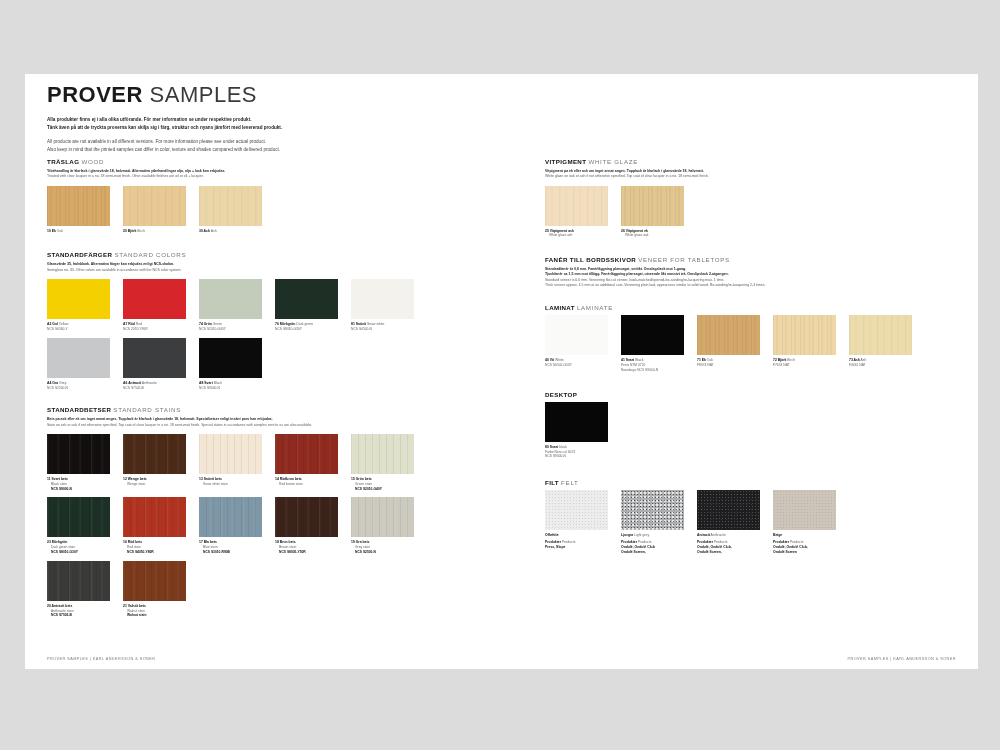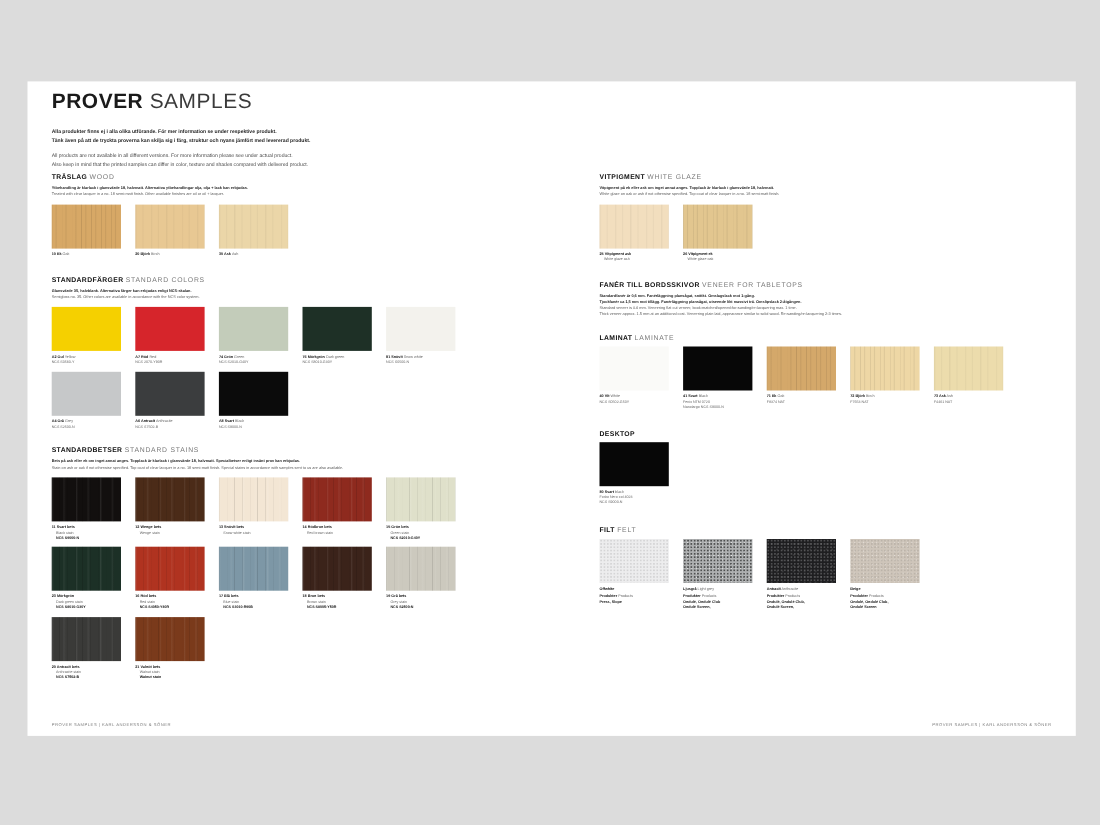--- a/index.html
+++ b/index.html
@@ -13,21 +13,21 @@
     position:absolute;
     left:25px;top:74px;width:953px;height:595px;
     background:#ffffff;
   }
   .col{position:absolute;top:0;}
   .col-left{left:22px;width:400px;}
   .col-right{left:520px;width:412px;}
 
   .title{
     position:absolute;left:22px;top:8px;
-    font-size:19px;letter-spacing:.5px;
+    font-size:22px;letter-spacing:.5px;
     color:#1a1a1a;white-space:nowrap;
   }
   .title b{font-weight:700;}
   .title span{font-weight:300;color:#3a3a3a;}
 
   .intro{position:absolute;left:22px;top:42px;width:420px;}
   .intro p{margin:0 0 7px 0;font-size:4.6px;line-height:1.55;color:#1d1d1d;}
   .intro p.sv{font-weight:700;}
   .intro p.en{font-weight:400;color:#4a4a4a;}
 

